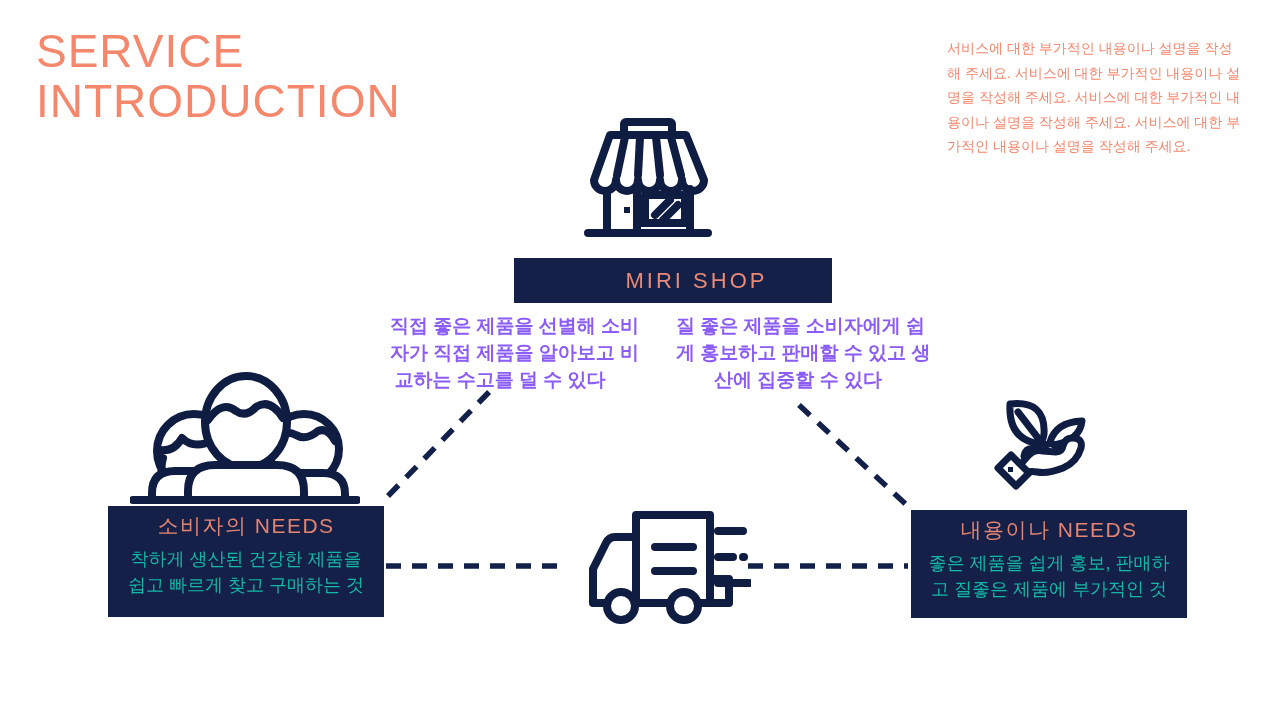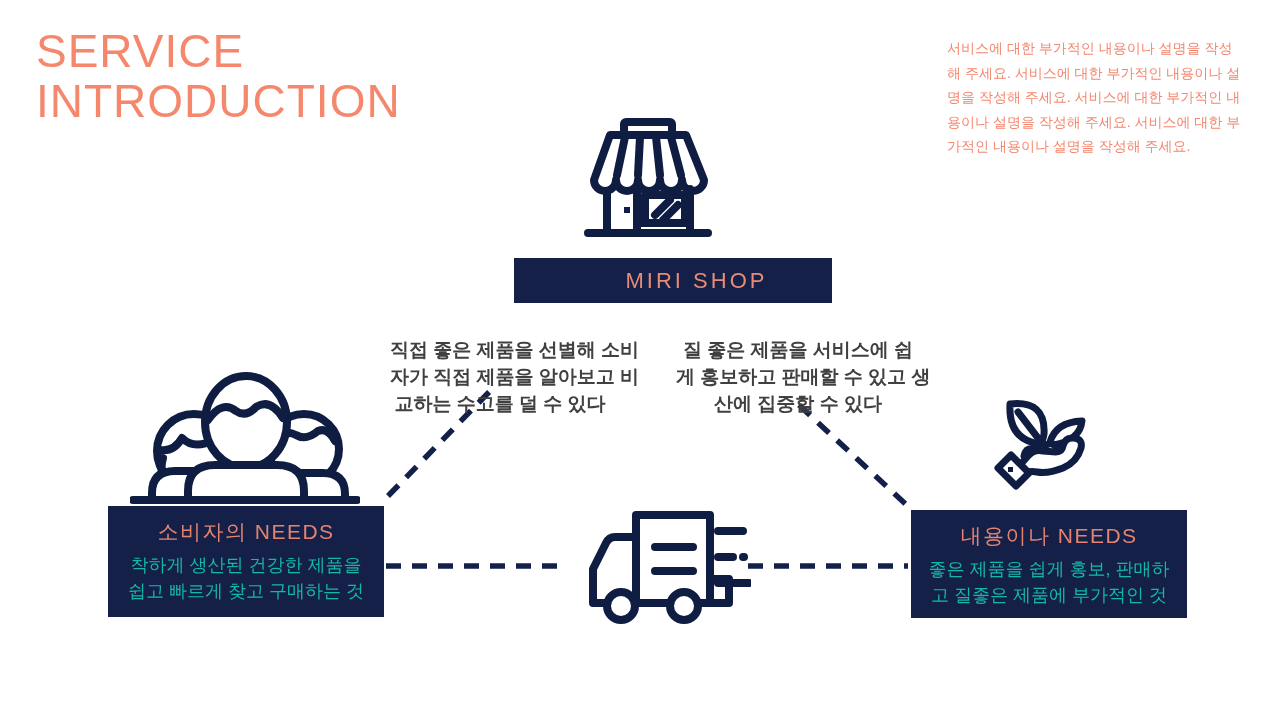--- a/index.html
+++ b/index.html
@@ -17,28 +17,28 @@
     white-space:pre;text-align:left;
   }
   .shop-bar{
     left:514px;top:258px;width:271px;height:45px;background:#142048;
     display:flex;align-items:center;justify-content:center;padding-left:47px;
   }
   .shop-bar-label{
     color:#E78A77;font-size:22px;font-weight:300;letter-spacing:3px;
   }
   .benefit{
-    top:336px;font-size:19px;line-height:27px;font-weight:bold;color:#404040;
+    top:312px;font-size:19px;line-height:27px;font-weight:bold;color:#8b5cf6;
     white-space:pre;text-align:center;
   }
   .benefit.left{left:390px;width:220px;}
   .benefit.right{left:676px;width:244px;}
   .needs-box{
     width:276px;height:111px;background:#142048;text-align:center;
-    box-sizing:border-box;padding-top:13px;
+    box-sizing:border-box;padding-top:7px;
   }
   .needs-box.consumer{left:108px;top:506px;}
   .needs-box.producer{left:911px;top:510px;height:108px;}
   .needs-title{
     color:#E5836F;font-size:21px;font-weight:300;letter-spacing:1.5px;line-height:26px;
   }
   .needs-desc{
     margin-top:7px;color:#14b8a6;font-size:18px;line-height:26px;font-weight:300;
     white-space:pre;
   }
@@ -91,21 +91,21 @@
     </g>
   </svg>
 
   <div class="abs shop-bar">
     <span class="shop-bar-label">MIRI SHOP</span>
   </div>
 
   <div class="abs benefit left">직접 좋은 제품을 선별해 소비
 자가 직접 제품을 알아보고 비
 교하는 수고를 덜 수 있다</div>
-  <div class="abs benefit right">질 좋은 제품을 서비스에 쉽
+  <div class="abs benefit right">질 좋은 제품을 소비자에게 쉽
 게 홍보하고 판매할 수 있고 생
 산에 집중할 수 있다</div>
 
   <svg class="abs icon-people" width="230" height="148" viewBox="0 0 230 148">
     <g fill="#ffffff" stroke="#101D42" stroke-width="8" stroke-linejoin="round" stroke-linecap="round">
 
       <circle cx="64" cy="93" r="37"></circle>
       <path d="M30 92 Q44 94 52 80 Q64 92 84 82 Q93 78 98 85" fill="none"></path>
       <path d="M33 100 Q28 118 40 128" fill="none"></path>
       <path d="M95 98 Q100 116 88 126" fill="none"></path>

